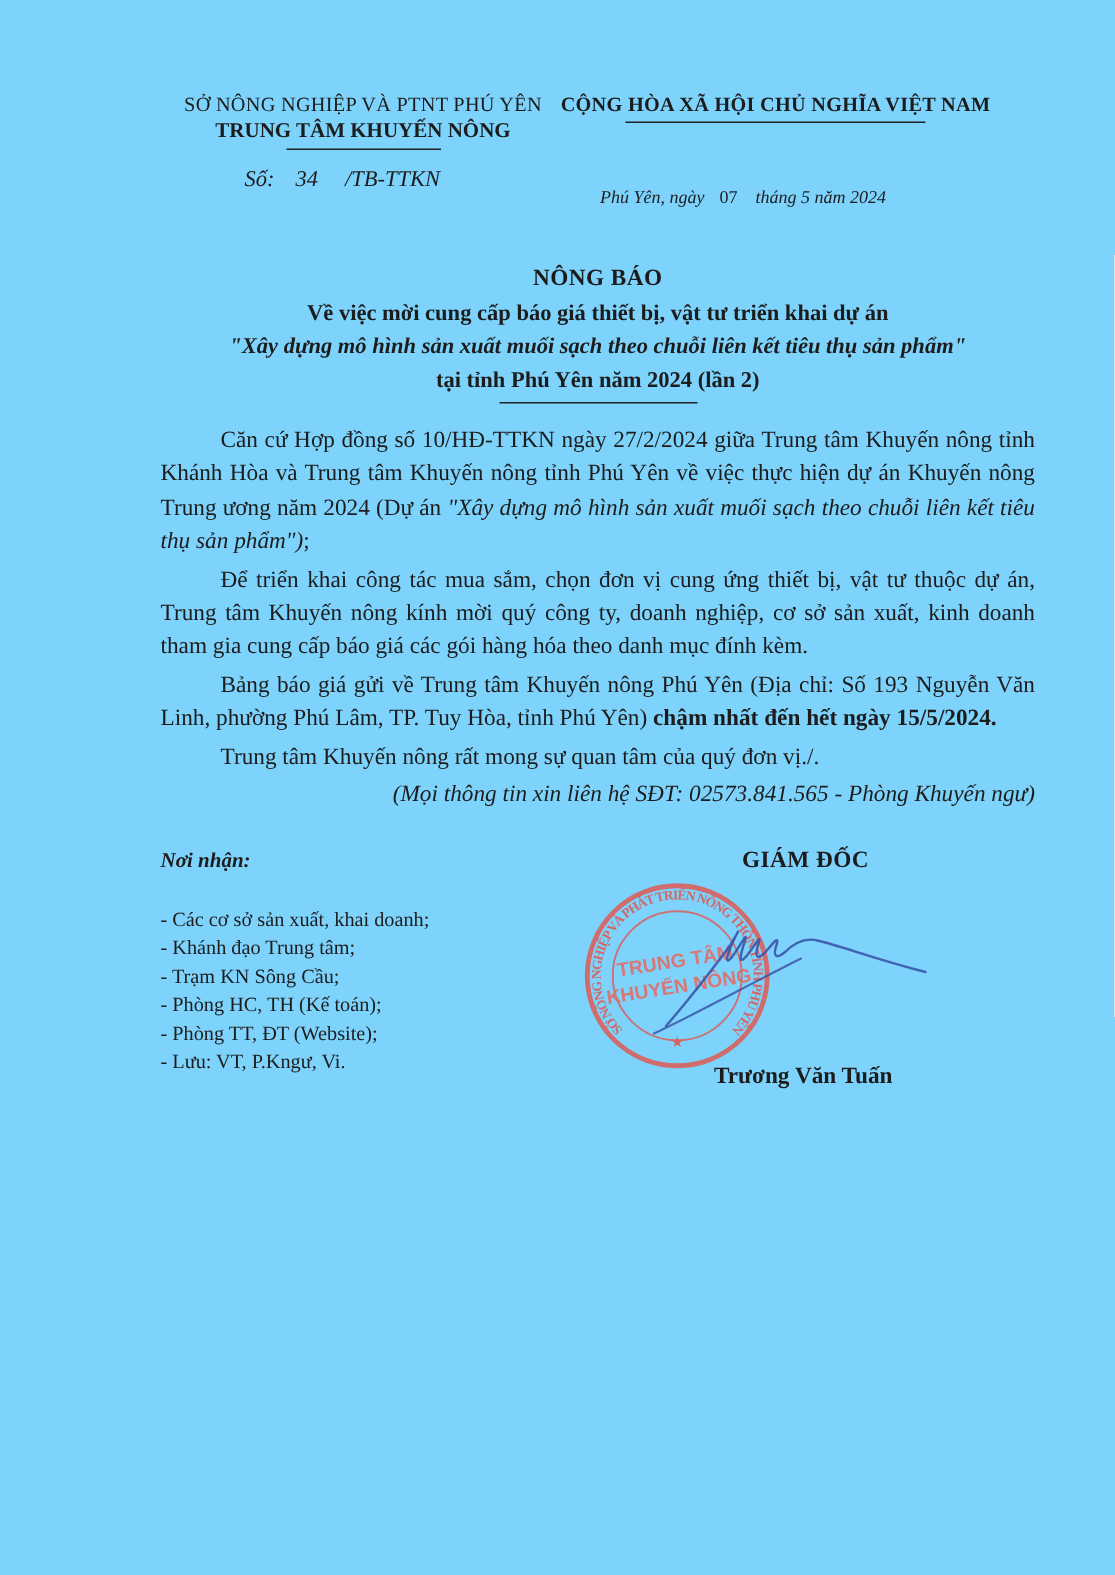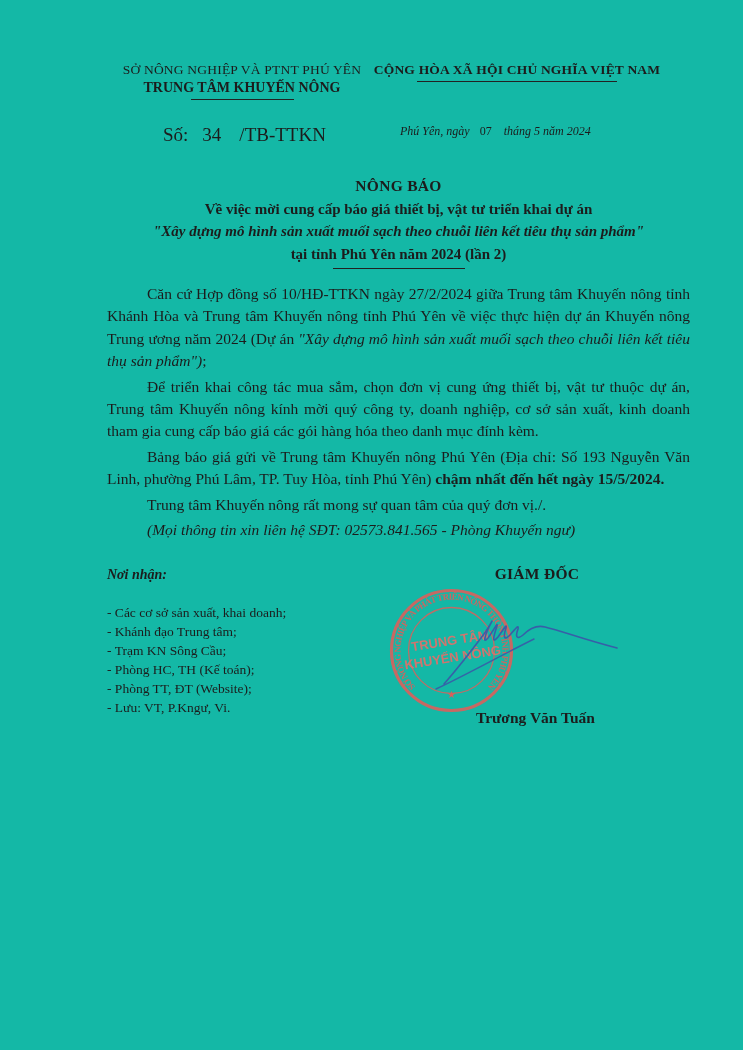--- a/index.html
+++ b/index.html
@@ -1,32 +1,32 @@
 <!DOCTYPE html>
 <html><head>
 <meta charset="utf-8">
 <style>
   * { margin:0; padding:0; box-sizing:border-box; }
   html,body { background:#ffffff; }
   body { font-family:"Liberation Serif", serif; }
   .page {
     position:relative; width:743px; height:1050px;
-    background:#14b8a6; color:#1c1c1c; overflow:hidden;
+    background:#7dd3fc; color:#1c1c1c; overflow:hidden;
   }
   
   .hdr-left  { position:absolute; left:104px; top:62px;  width:276px; text-align:center; }
   .hdr-right { position:absolute; left:359px; top:62px;  width:316px; text-align:center; }
   .hdr-l1    { font-size:13.5px; letter-spacing:.2px; white-space:nowrap; }
   .hdr-l1.bold { font-weight:bold; }
   .hdr-l2    { font-size:14px; font-weight:bold; margin-top:2px; white-space:nowrap; }
   .rule      { height:0; border-top:1.4px solid #222; margin:3px auto 0; }
   .rule-left  { width:103px; }
   .rule-right { width:200px; }
 
-  .so-line   { position:absolute; left:163px; top:124px; font-size:19px; white-space:nowrap; }
+  .so-line   { position:absolute; left:163px; top:112px; font-size:15px; white-space:nowrap;font-style:italic; }
   .so-line .num { margin:0 18px 0 14px; }
   .date-line { position:absolute; left:400px; top:124px; font-size:12px; font-style:italic; white-space:nowrap; }
   .date-line .day { font-style:normal; margin:0 12px 0 10px; }
 
   
   .title-block { position:absolute; left:107px; top:175px; width:583px; text-align:center; line-height:22.5px; }
   .title-h   { font-size:15.5px; font-weight:bold; letter-spacing:.3px; }
   .title-1   { font-size:15px; font-weight:bold; }
   .title-2   { font-size:15px; font-weight:bold; font-style:italic; }
   .title-3   { font-size:15px; font-weight:bold; }
@@ -34,21 +34,21 @@
 
   
   .body-block { position:absolute; left:107px; top:283px; width:583px; }
   .body-block p {
     font-size:15.5px; line-height:22.4px; text-align:justify;
     text-indent:40px; margin-top:3px;
   }
   .body-block p:first-child { margin-top:0; }
   .seg-italic { font-style:italic; }
   .seg-bold   { font-weight:bold; }
-  p.contact   { font-style:italic; text-align:left; }
+  p.contact   { font-style:italic; text-align:right; }
 
   
   .recipients { position:absolute; left:107px; top:567px; font-size:13.5px; }
   .recipients .rc-title { font-weight:bold; font-style:italic; font-size:14px; margin-bottom:20px; }
   .recipients .rc-item  { line-height:19px; }
 
   .director  { position:absolute; left:452px; top:565px; width:170px; text-align:center;
                font-size:15.5px; font-weight:bold; letter-spacing:.3px; }
   .signer    { position:absolute; left:438px; top:709px; width:195px; text-align:center;
                font-size:15.5px; font-weight:bold; }

